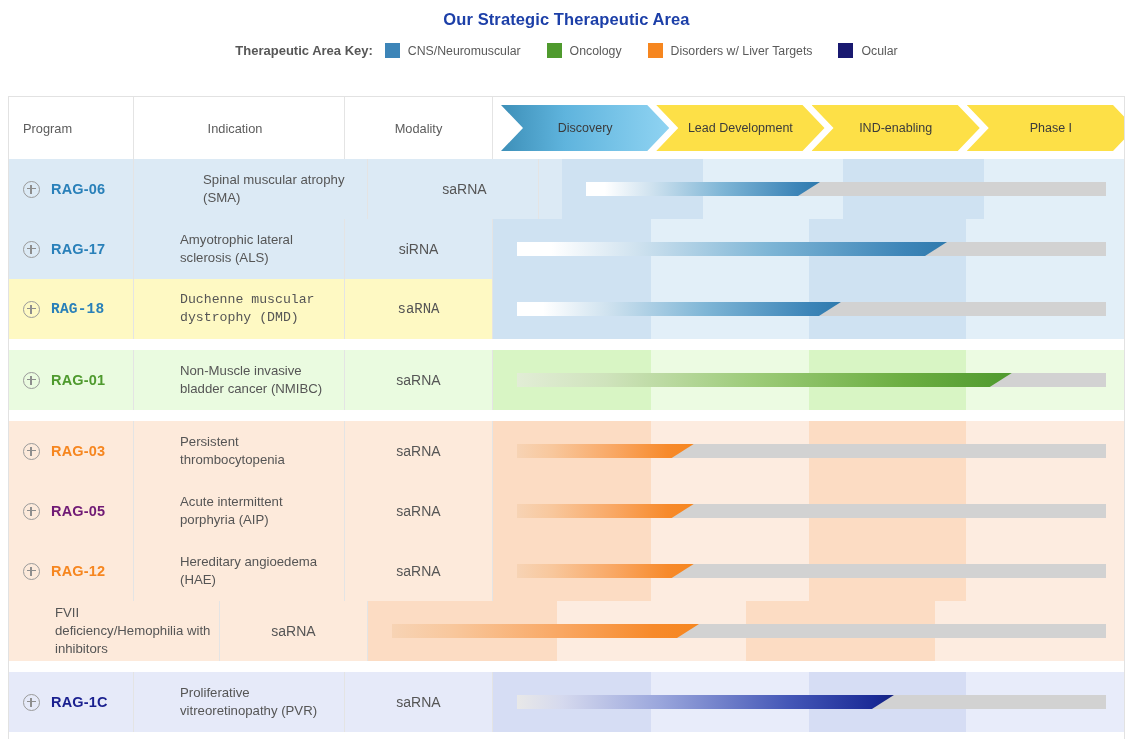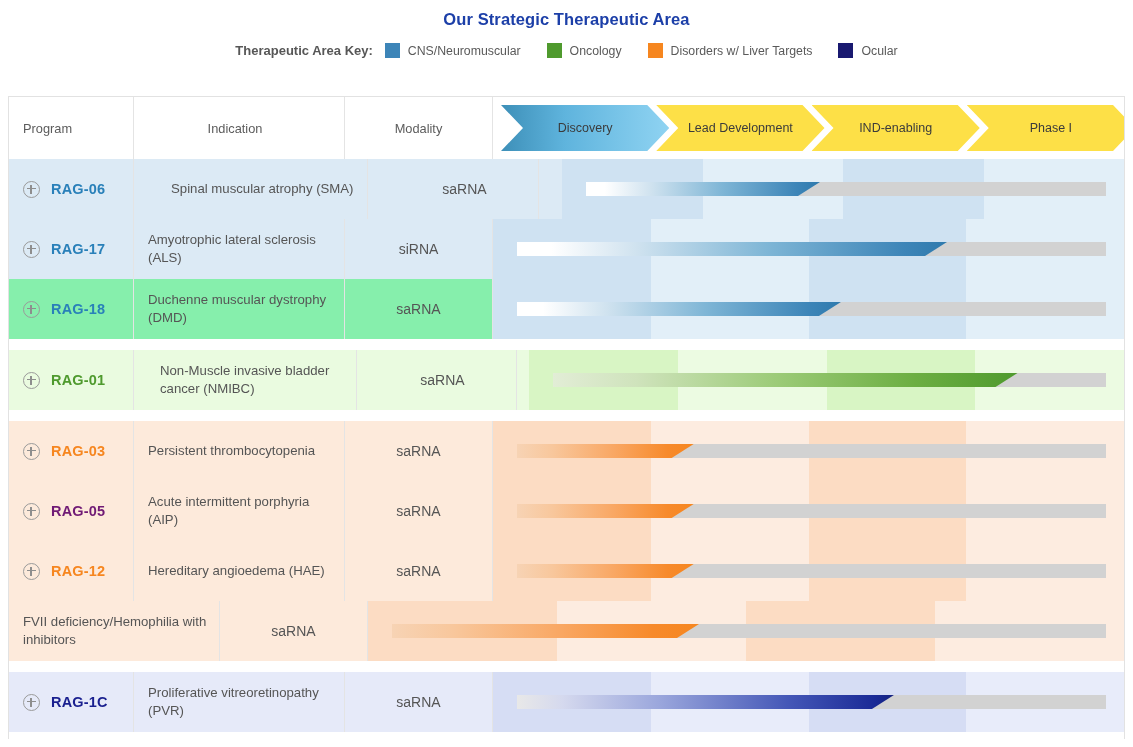--- a/index.html
+++ b/index.html
@@ -136,20 +136,21 @@
     position: absolute;
     background: #8e8e8e;
   }
   .plus-icon::before { left: 3px; right: 3px; top: 6.2px; height: 1.4px; }
   .plus-icon::after  { top: 3px; bottom: 3px; left: 6.2px; width: 1.4px; }
 
   .ind-text {
     font-size: 13.2px;
     line-height: 1.38;
     color: #555555;
+    margin-left: 32px;
   }
   .mod-text { font-size: 14px; color: #555555; }
 
   
   .stripes {
     position: absolute;
     inset: 0;
     display: flex;
     pointer-events: none;
   }
@@ -268,21 +269,21 @@
             <div style="background:#cfe2f2"></div>
             <div style="background:#e2eff8"></div>
             <div style="background:#cfe2f2"></div>
             <div style="background:#e2eff8"></div>
           </div>
           <div class="track">
             <div class="fill" style="width:73%;background:linear-gradient(90deg,#ffffff 0%,#ffffff 8%,#cfe2ef 28%,#7fb6d6 58%,#3d85b8 90%,#2f7aad 100%)"></div>
           </div>
         </div>
       </div>
-      <div class="row brow" style="background: #86efac;">
+      <div class="row brow" style="background: #fef9c3; font-family: Liberation Mono, monospace;">
         <div class="cell c-program">
           <div class="prog" style="color:#2980b9">
             <span class="plus-icon"></span>
             <span>RAG-18</span>
           </div>
         </div>
         <div class="cell c-indication">
           <span class="ind-text">Duchenne muscular dystrophy (DMD)</span>
         </div>
         <div class="cell c-modality">
@@ -294,21 +295,21 @@
             <div style="background:#e2eff8"></div>
             <div style="background:#cfe2f2"></div>
             <div style="background:#e2eff8"></div>
           </div>
           <div class="track">
             <div class="fill" style="width:55%;background:linear-gradient(90deg,#ffffff 0%,#ffffff 8%,#cfe2ef 28%,#7fb6d6 58%,#3d85b8 90%,#2f7aad 100%)"></div>
           </div>
         </div>
       </div>
       <div class="spacer"></div>
-      <div class="row brow" style="background: rgb(234, 251, 224); gap: 12px;">
+      <div class="row brow" style="background: rgb(234, 251, 224);">
         <div class="cell c-program">
           <div class="prog" style="color:#4f9a2e">
             <span class="plus-icon"></span>
             <span>RAG-01</span>
           </div>
         </div>
         <div class="cell c-indication">
           <span class="ind-text">Non-Muscle invasive bladder cancer (NMIBC)</span>
         </div>
         <div class="cell c-modality">

